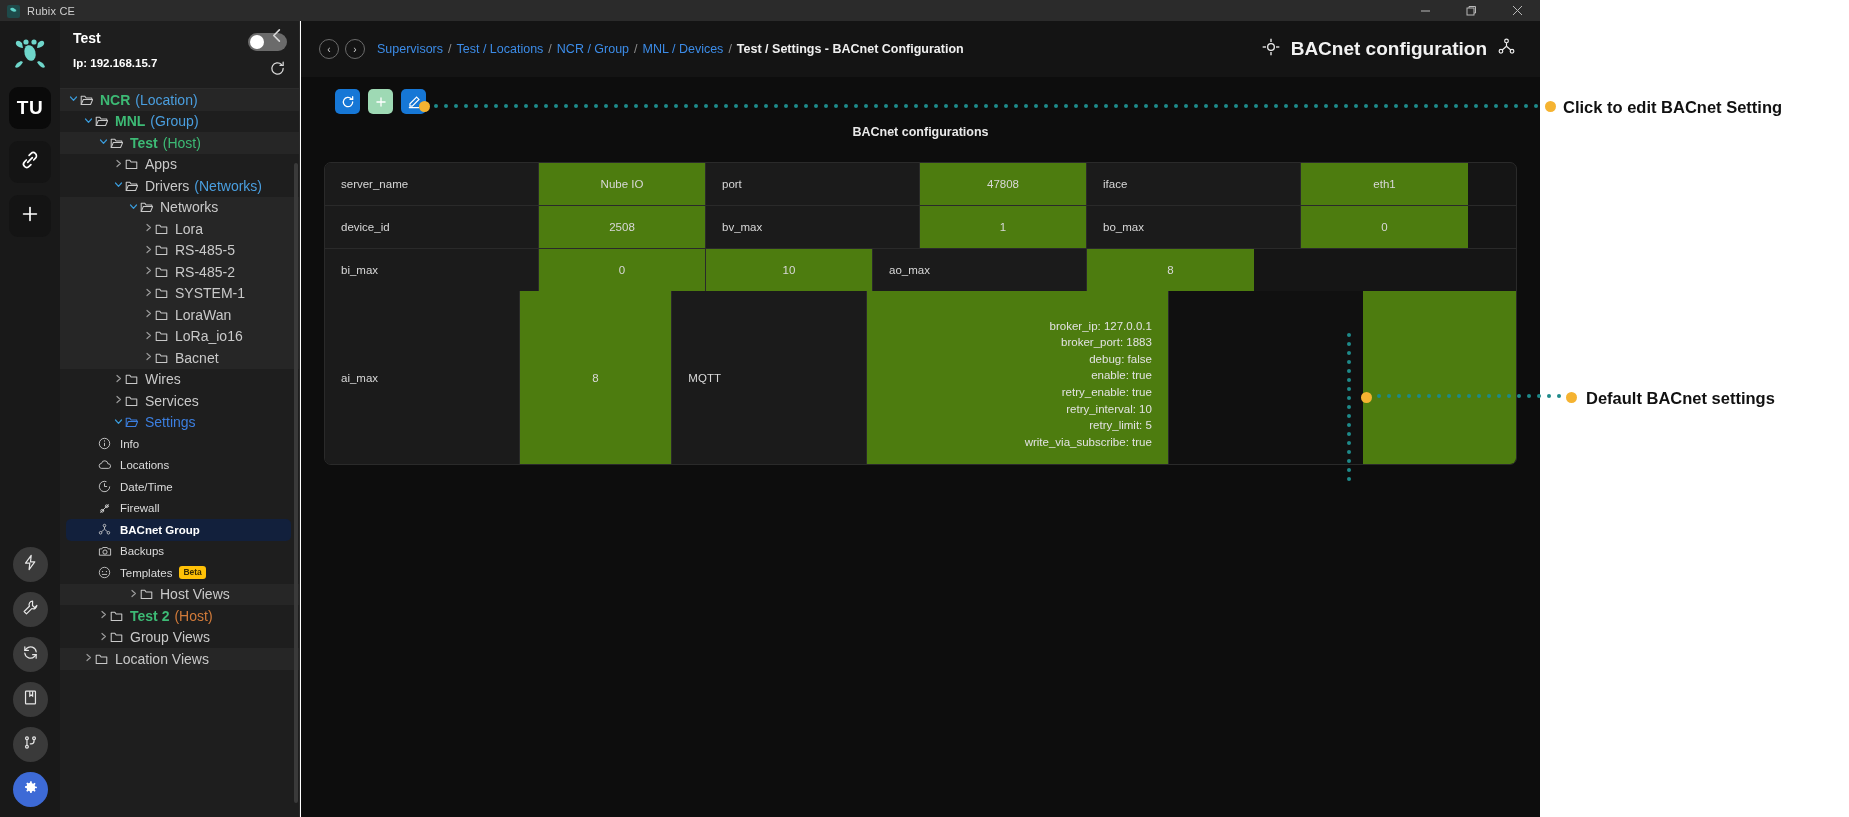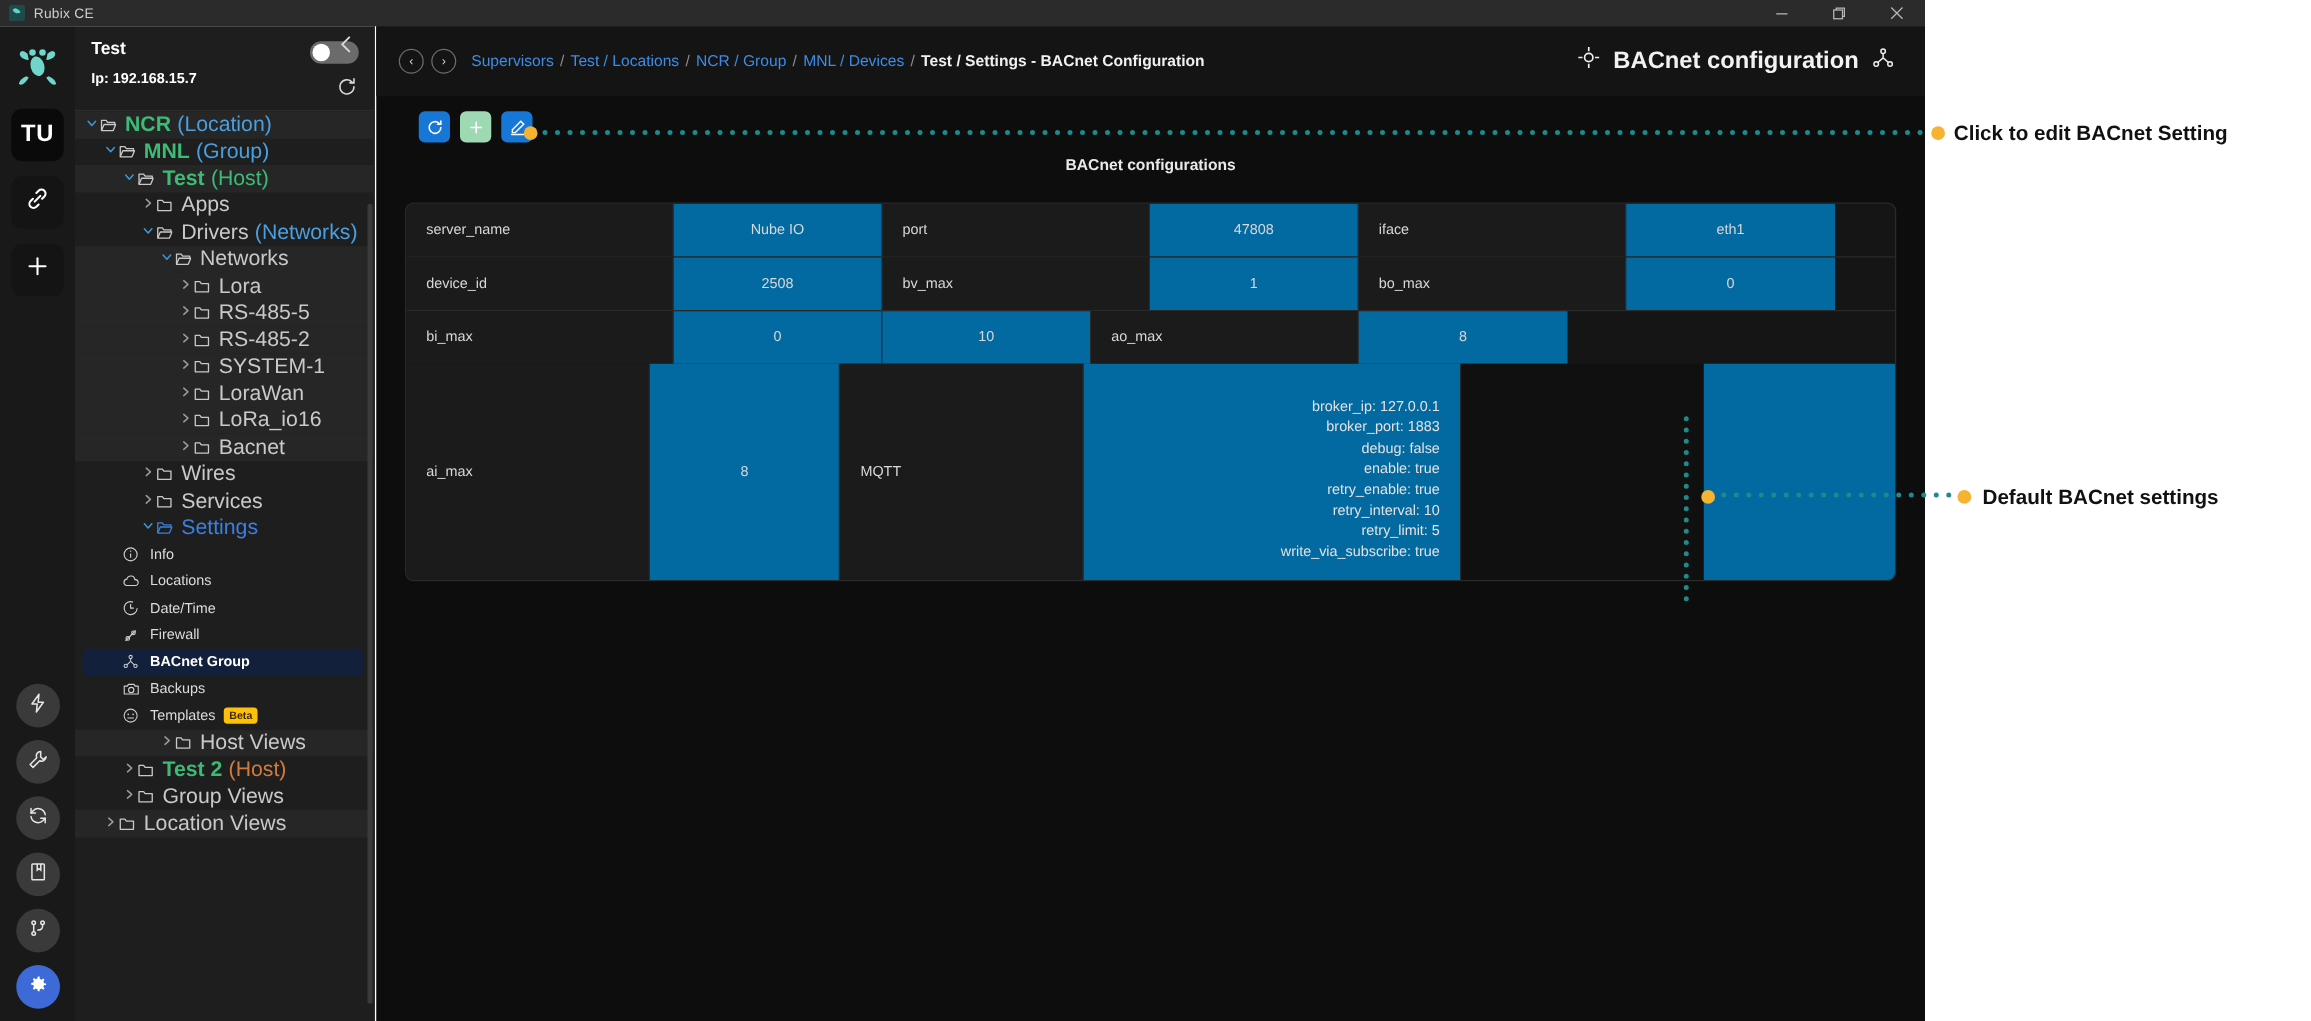--- a/index.html
+++ b/index.html
@@ -74,21 +74,21 @@
     position: absolute; right: 12px; top: 12px; width: 39px; height: 18px;
     border-radius: 9px; background: #6b6b6b;
   }
   .toggle .knob {
     position: absolute; left: 2px; top: 2px; width: 14px; height: 14px;
     border-radius: 50%; background: #fff;
   }
   .tree { flex: 1; overflow: hidden; position: relative; }
   .tnode {
     display: flex; align-items: center; height: 21.5px; padding-left: 6px;
-    font-size: 17px; white-space: nowrap; position: relative;
+    font-size: 14px; white-space: nowrap; position: relative;
   }
   .tnode .chev {
     width: 14px; text-align: center; color: #9b9b9b; font-size: 10px; flex: none;
   }
   .tnode .fico { width: 18px; flex: none; display:flex; align-items:center; }
   .tnode .lbl { margin-left: 2px; }
   .tnode .sub { margin-left: 5px; }
   .tnode.row-alt { background: #262626; }
   .bold { font-weight: bold; }
   .c-green { color: #3dba75; }
@@ -166,21 +166,21 @@
   }
   .trow { display: flex; border-bottom: 1px solid #2a2a2a; }
   .trow:last-child { border-bottom: none; }
   .tcell {
     padding: 0 16px; display: flex; align-items: center;
     font-size: 11.5px; color: #d8d8d8; border-right: 1px solid #2a2a2a;
     min-height: 42px;
   }
   .tcell:last-child { border-right: none; }
   .tcell.k { width: 214px; justify-content: flex-start; background: #1b1b1b; }
-  .tcell.v { width: 167px; justify-content: center; background: #0369a1; }
+  .tcell.v { width: 167px; justify-content: center; background: #4d7c0f; }
   .trow.tall .tcell { min-height: 173px; align-items: center; }
   .mqtt {
     text-align: right; line-height: 16.6px; font-size: 11.5px; color: #e2e2e2;
     width: 100%;
     margin-top: 13px;
   }
 
   
   .anno-text {
     position: absolute; color: #111; font-size: 16.5px; font-weight: bold;

